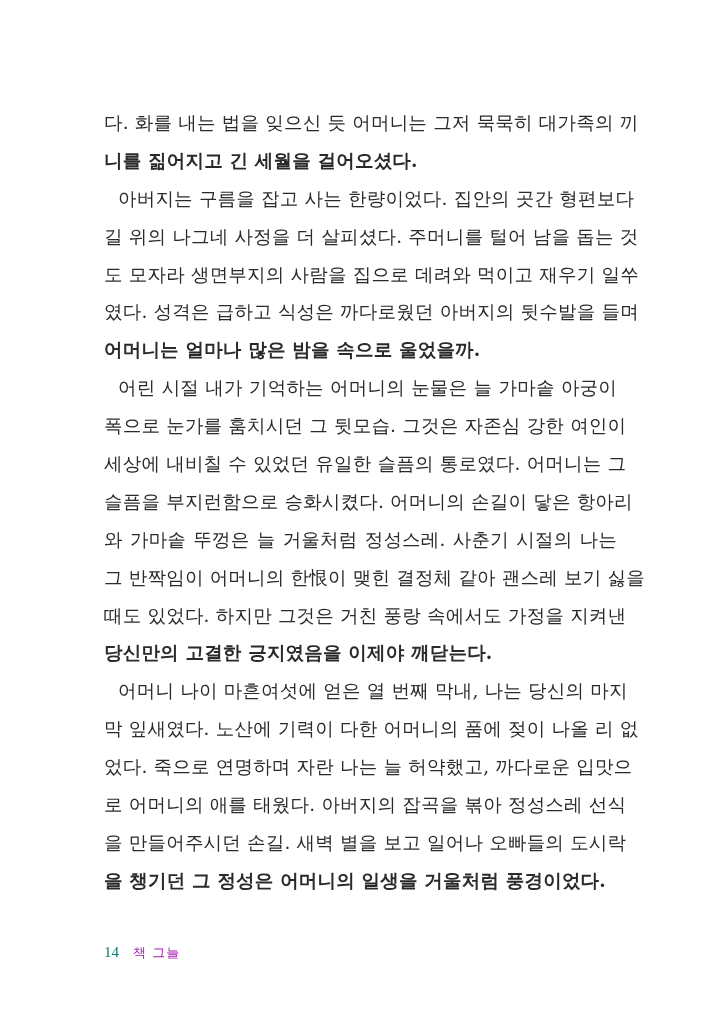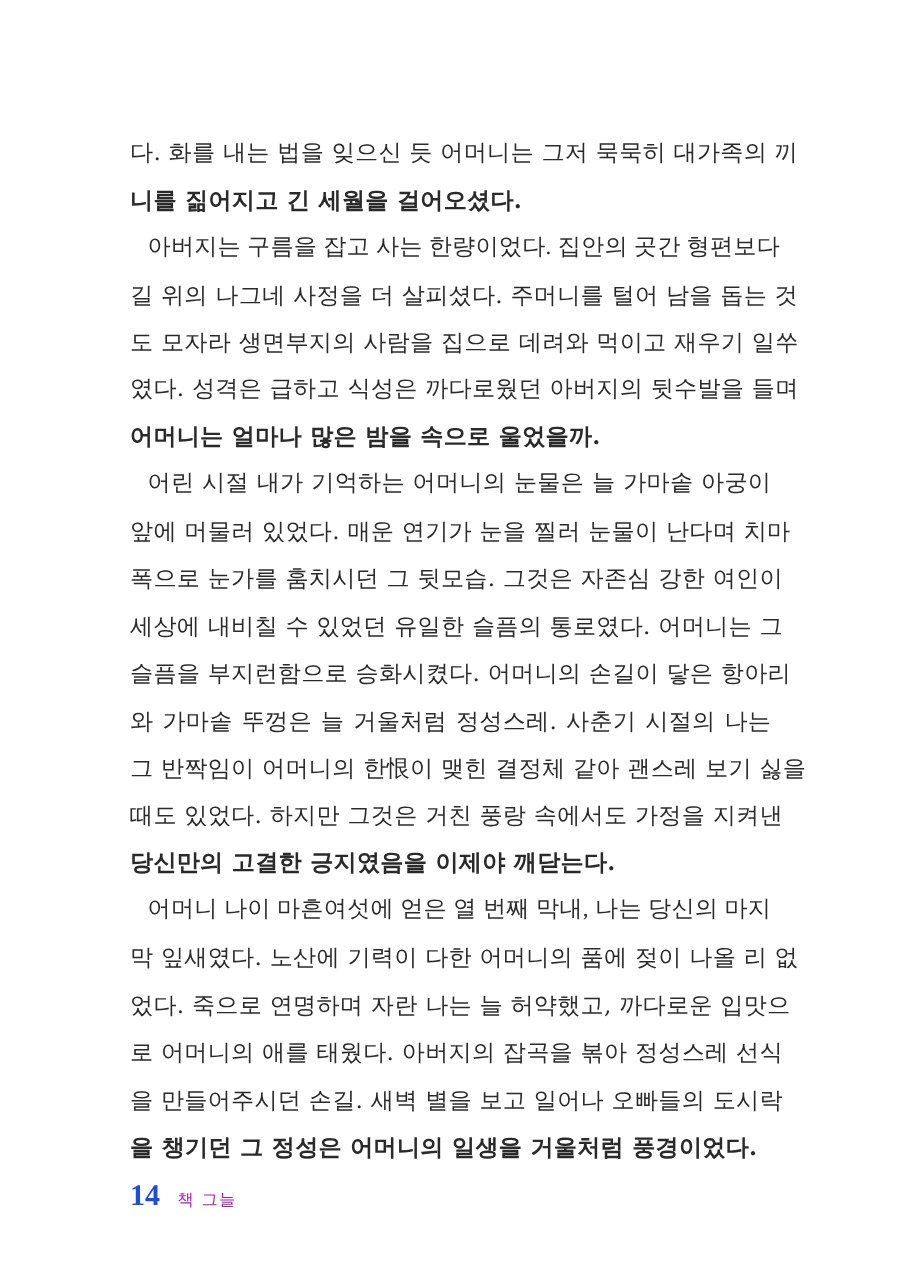--- a/index.html
+++ b/index.html
@@ -37,57 +37,55 @@
       text-align-last: justify;
       letter-spacing: 0.2px;
       overflow: visible;
     }
     .line.last {
       text-align-last: left;
       font-weight: bold;
     }
     .line.indent {
       padding-left: 14px;
-      font-family: Liberation Serif, serif;
     }
     .footer {
       position: absolute;
       left: 104px;
       top: 944px;
       height: 30px;
       display: flex;
       align-items: baseline;
       gap: 14px;
     }
     .page-number {
       font-family: "Liberation Serif", "DejaVu Serif", serif;
-      font-size: 24px;
-      font-weight: bold;
-      color: #1d4ed8;
+      font-size: 15px;
+      font-weight: normal;
+      color: #0f766e;
     }
     .book-title {
       font-size: 13px;
       color: #a21caf;
       letter-spacing: 1px;
     }
   </style>
 </head>
 <body>
 
 <div class="page">
   <div class="text-block">
     <div class="line">다. 화를 내는 법을 잊으신 듯 어머니는 그저 묵묵히 대가족의 끼</div>
     <div class="line last">니를 짊어지고 긴 세월을 걸어오셨다.</div>
     <div class="line indent">아버지는 구름을 잡고 사는 한량이었다. 집안의 곳간 형편보다</div>
     <div class="line">길 위의 나그네 사정을 더 살피셨다. 주머니를 털어 남을 돕는 것</div>
     <div class="line">도 모자라 생면부지의 사람을 집으로 데려와 먹이고 재우기 일쑤</div>
     <div class="line">였다. 성격은 급하고 식성은 까다로웠던 아버지의 뒷수발을 들며</div>
     <div class="line last">어머니는 얼마나 많은 밤을 속으로 울었을까.</div>
     <div class="line indent">어린 시절 내가 기억하는 어머니의 눈물은 늘 가마솥 아궁이</div>
-    <div class="line">앞에 머물러 있었다. 매운 연기가 눈을 찔러 눈물이 난다며 치마</div>
     <div class="line">폭으로 눈가를 훔치시던 그 뒷모습. 그것은 자존심 강한 여인이</div>
     <div class="line">세상에 내비칠 수 있었던 유일한 슬픔의 통로였다. 어머니는 그</div>
     <div class="line">슬픔을 부지런함으로 승화시켰다. 어머니의 손길이 닿은 항아리</div>
     <div class="line">와 가마솥 뚜껑은 늘 거울처럼 정성스레. 사춘기 시절의 나는</div>
     <div class="line">그 반짝임이 어머니의 한恨이 맺힌 결정체 같아 괜스레 보기 싫을</div>
     <div class="line">때도 있었다. 하지만 그것은 거친 풍랑 속에서도 가정을 지켜낸</div>
     <div class="line last">당신만의 고결한 긍지였음을 이제야 깨닫는다.</div>
     <div class="line indent">어머니 나이 마흔여섯에 얻은 열 번째 막내, 나는 당신의 마지</div>
     <div class="line">막 잎새였다. 노산에 기력이 다한 어머니의 품에 젖이 나올 리 없</div>
     <div class="line">었다. 죽으로 연명하며 자란 나는 늘 허약했고, 까다로운 입맛으</div>

